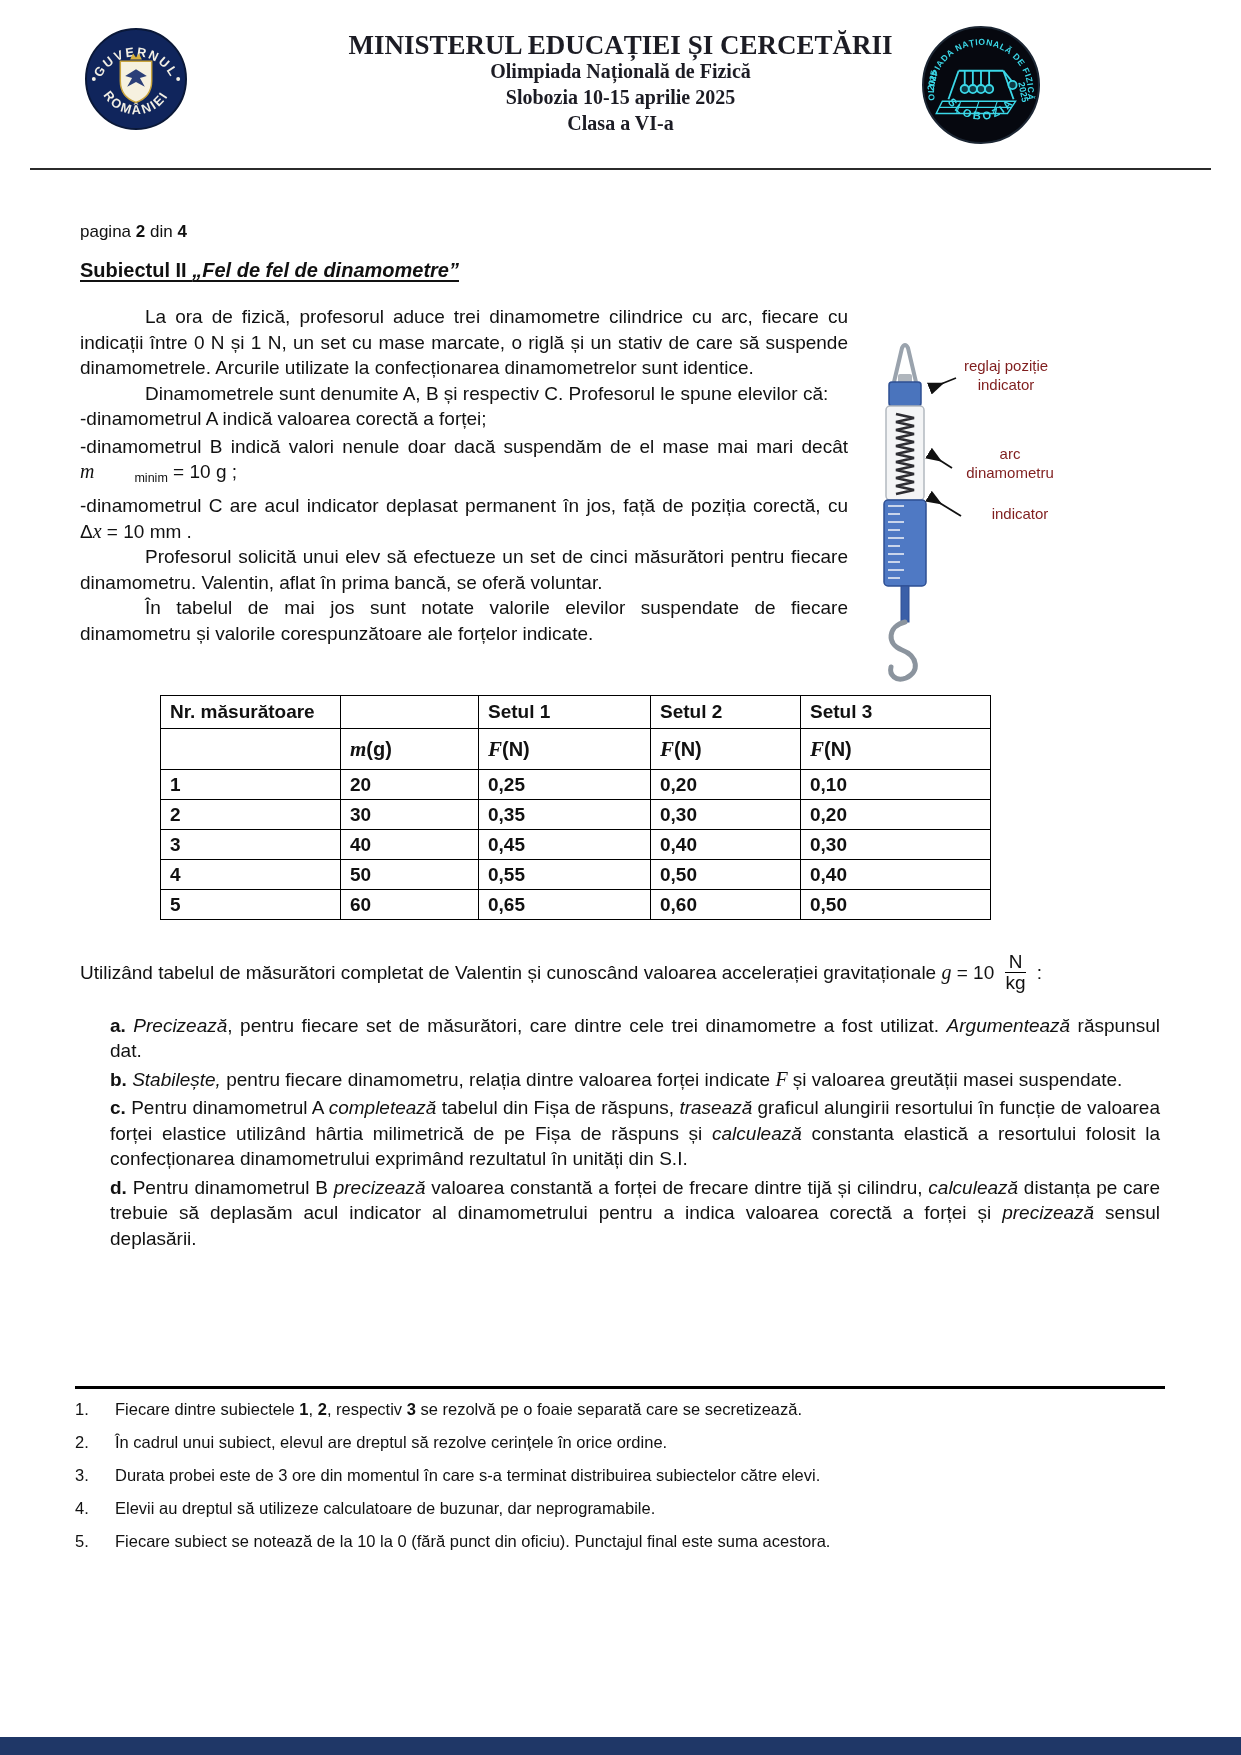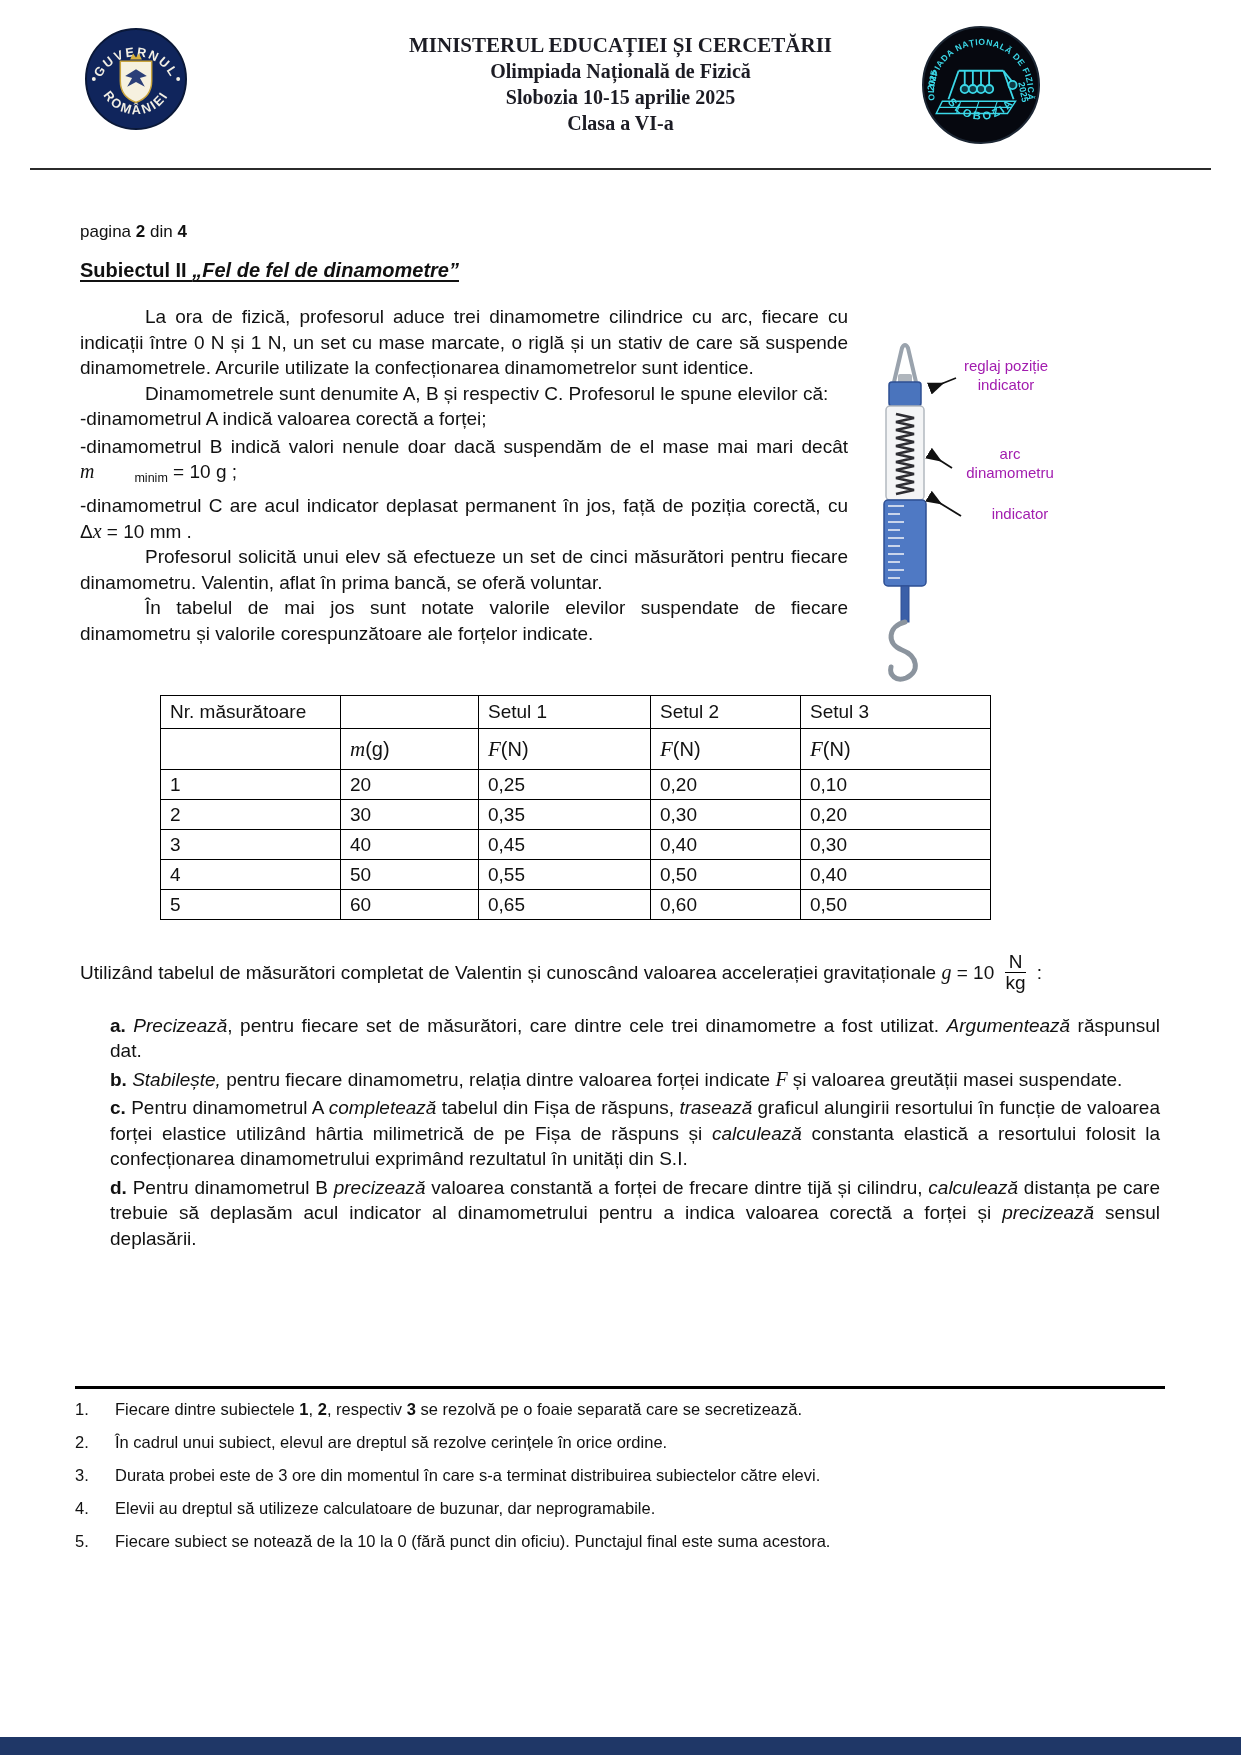--- a/index.html
+++ b/index.html
@@ -15,21 +15,21 @@
   
   .header{position:relative;height:172px;}
   .gov-logo{position:absolute;left:85px;top:28px;width:102px;height:102px;}
   .oly-logo{position:absolute;left:922px;top:26px;width:118px;height:118px;}
   .header-center{
     position:absolute;left:270px;right:270px;top:32px;
     text-align:center;
     font-family:"Liberation Serif", serif;
     font-weight:bold;color:#1c1c24;
   }
-  .h-ministry{font-size:21px;line-height:26px;}
+  .h-ministry{font-size:27px;line-height:26px;}
   .h-line{font-size:20px;line-height:26px;}
   .header-rule{position:absolute;left:30px;right:30px;top:168px;border-top:2px solid #2b2b2b;}
 
   
   .main{padding:0 81px 0 80px;}
   .page-info{margin-top:50px;font-size:17px;}
   .subject-title{
     margin-top:15px;font-size:20px;font-weight:bold;
     text-decoration:underline;text-decoration-thickness:2px;text-underline-offset:3px;
   }
@@ -48,36 +48,36 @@
   .frac .fnum{border-bottom:1.6px solid #000;padding:0 4px;}
   .frac .fden{padding:0 2px;}
 
   
   .dyn-figure{
     float:right;width:300px;height:355px;
     margin:30px 0 6px 12px;
     position:relative;
   }
   .dyn-label{
-    position:absolute;font-size:15px;line-height:19px;text-align:center;color:#a21caf;
+    position:absolute;font-size:15px;line-height:19px;text-align:center;color:#7f1d1d;
   }
   .lab-reglaj{left:96px;top:22px;width:100px;}
   .lab-arc{left:94px;top:110px;width:112px;}
   .lab-indicator{left:115px;top:170px;width:90px;}
 
   
   .meas-table{
     clear:both;
     border-collapse:collapse;table-layout:fixed;
     margin:30px 0 0 80px;width:830px;
     font-size:19px;
   }
   .meas-table th,.meas-table td{
     border:1.6px solid #000;
-    font-weight:400;text-align:left;
+    font-weight:700;text-align:left;
     padding:2px 9px;vertical-align:middle;
   }
   .meas-table .row-head th{height:28px;}
   .meas-table .row-sub th{height:36px;font-size:20px;}
   .meas-table .row-data td{height:25px;}
 
   
   .gravity{margin:34px 0 0 0;font-size:19px;line-height:25.5px;text-align:justify;}
   .tasks{margin:18px 0 0 30px;font-size:19px;line-height:25.5px;}
   .tasks p{margin:0 0 3px 0;text-align:justify;}

